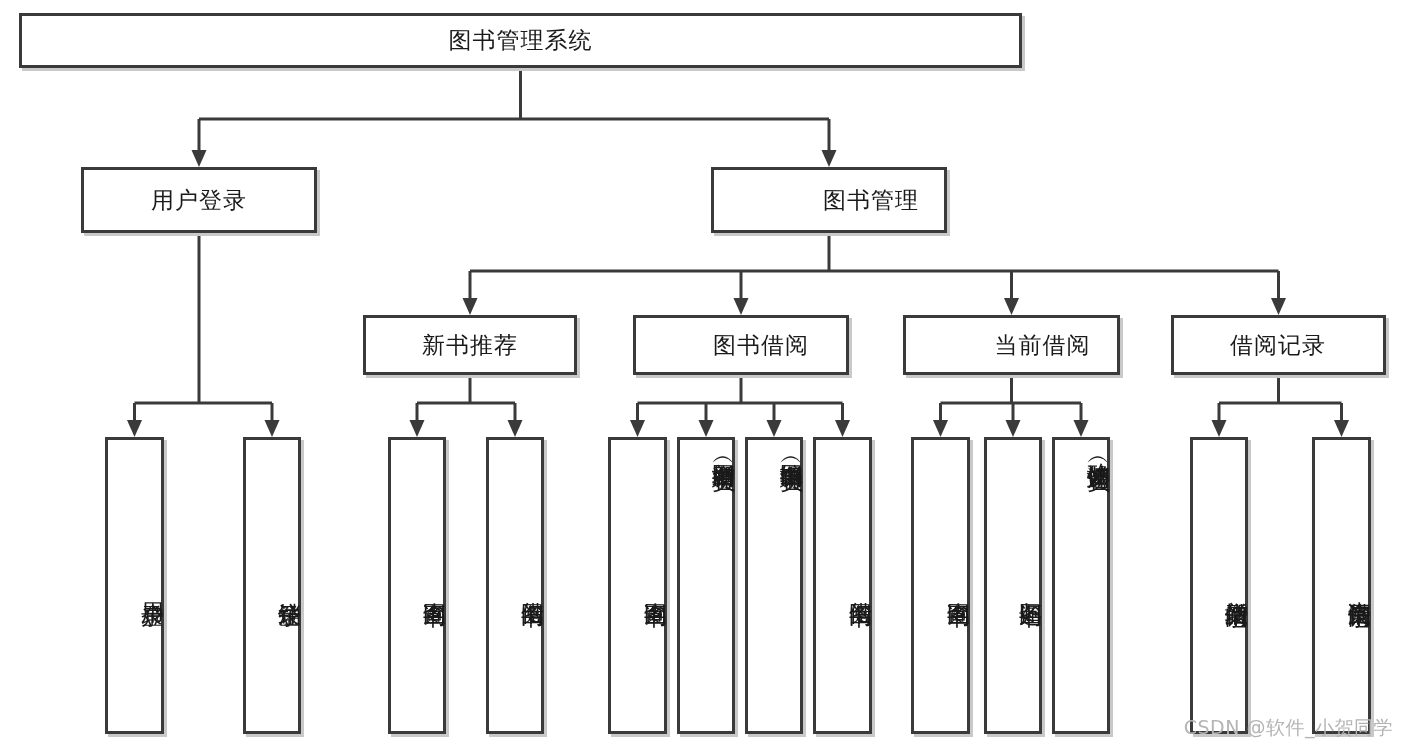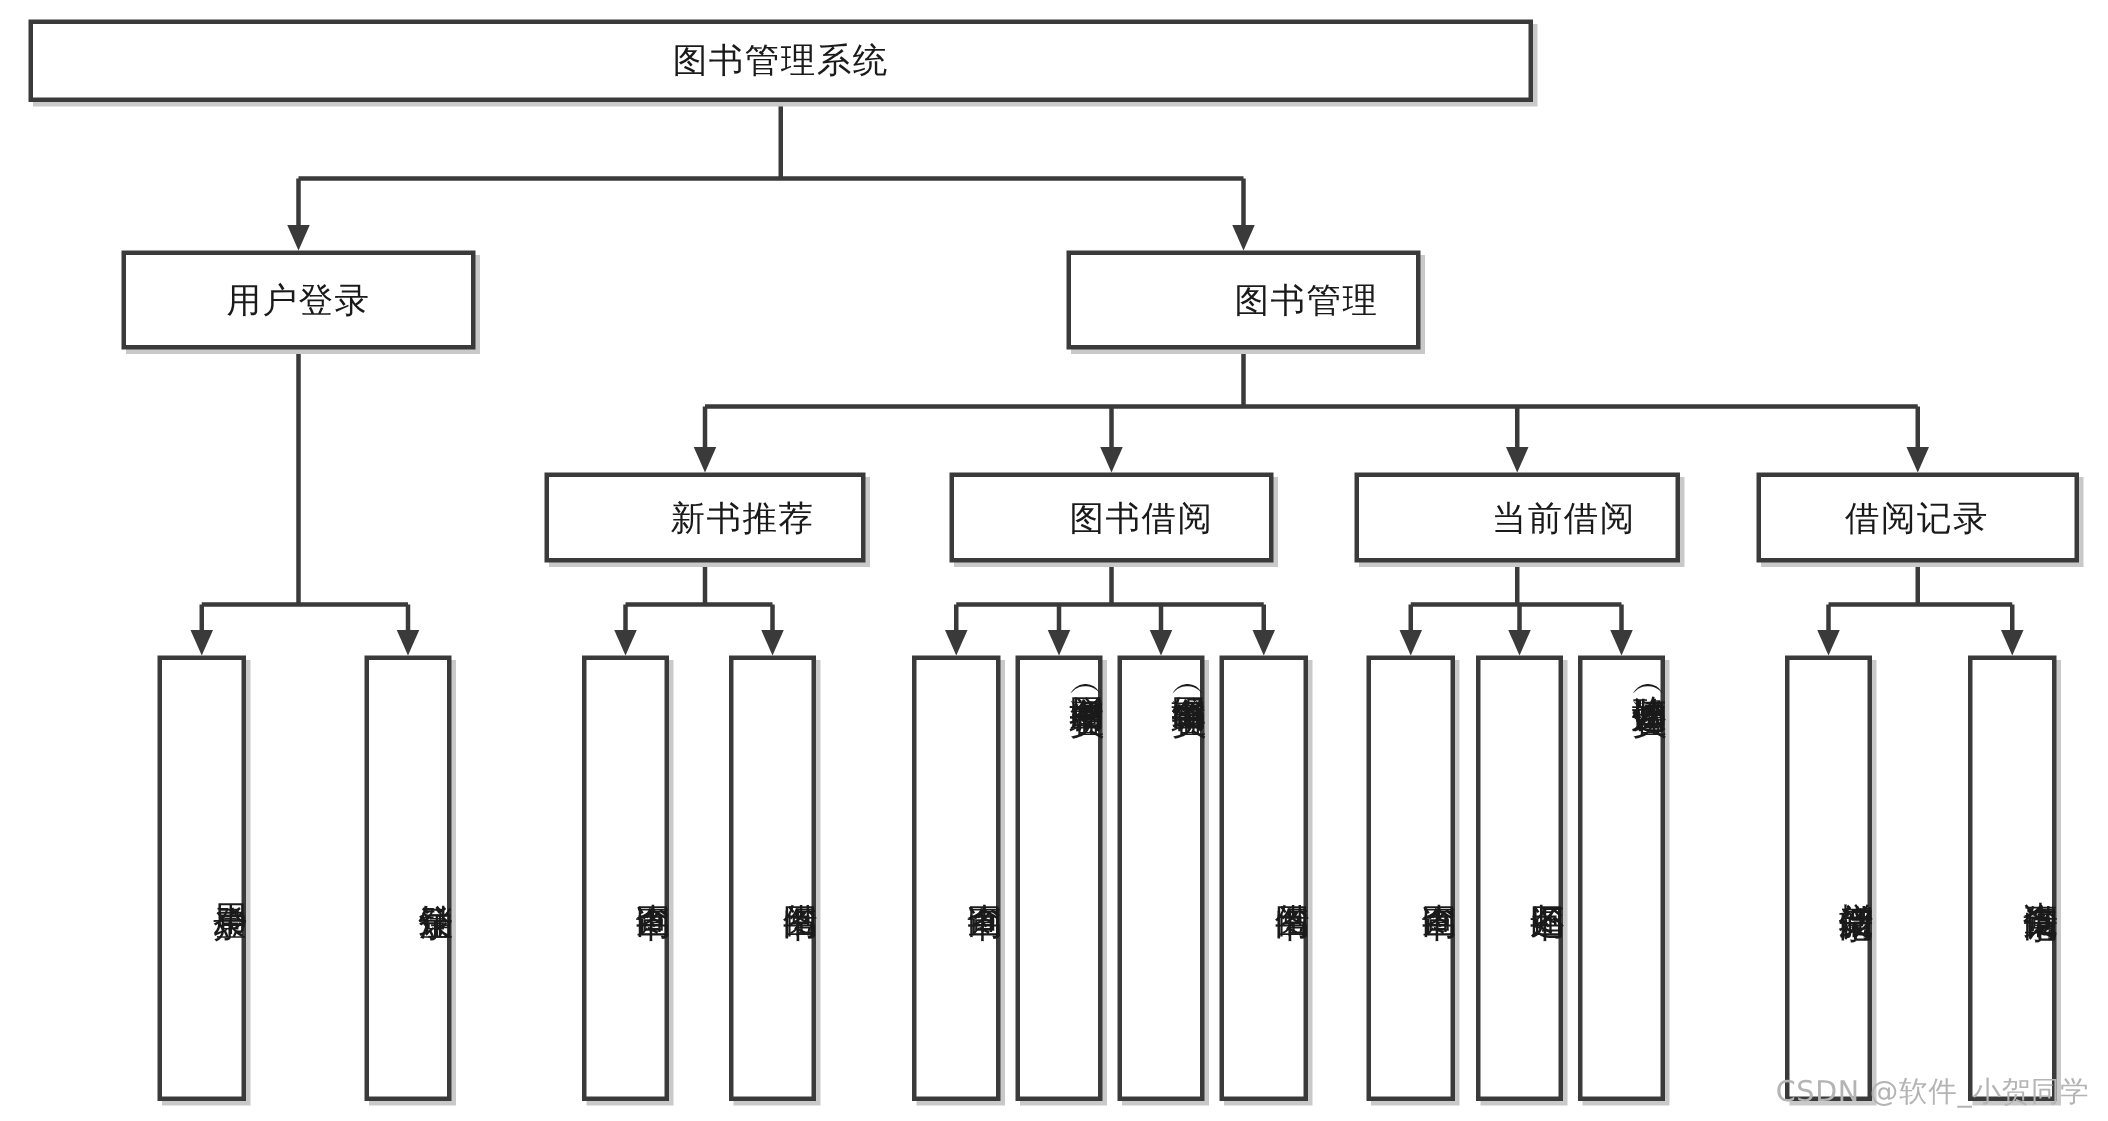--- a/index.html
+++ b/index.html
@@ -223,21 +223,21 @@
           <rect x="1315" y="440" width="59" height="297" class="node-shadow"></rect>
           <rect x="1313.5" y="438.5" width="56" height="294" class="node-rect"></rect>
         </g>
       </g>
   </svg>
 
   <div id="label-layer">
       <div class="horiz-text-box" style="left: 19px; top: 13px; width: 1003px; height: 55px;">图书管理系统</div>
       <div class="horiz-text-box" style="left: 81px; top: 167px; width: 236px; height: 66px;">用户登录</div>
       <div class="horiz-text-box" style="left: 711px; top: 167px; width: 236px; height: 66px; margin-left: 42px;">图书管理</div>
-      <div class="horiz-text-box" style="left: 363px; top: 315px; width: 214px; height: 60px; padding-left: 25px;">新书推荐</div>
+      <div class="horiz-text-box" style="left: 363px; top: 315px; width: 214px; height: 60px;">新书推荐</div>
       <div class="horiz-text-box" style="left: 633px; top: 315px; width: 216px; height: 60px; padding-left: 20px;">图书借阅</div>
       <div class="horiz-text-box" style="left: 903px; top: 315px; width: 217px; height: 60px; margin-left: 31px;">当前借阅</div>
       <div class="horiz-text-box" style="left: 1180px; top: 315px; width: 196px; height: 60px;">借阅记录</div>
       <div class="vert-text-box" style="left: 105px; top: 437px; width: 59px; height: 297px; align-items: flex-start; justify-content: center;">用户登录</div>
       <div class="vert-text-box" style="left: 243px; top: 437px; width: 58px; height: 297px; align-items: flex-start; justify-content: center;">注销登录</div>
       <div class="vert-text-box" style="left: 388px; top: 437px; width: 58px; height: 297px; align-items: flex-start; justify-content: center;">查询图书</div>
       <div class="vert-text-box" style="left: 486px; top: 437px; width: 58px; height: 297px; align-items: flex-start; justify-content: center;">借阅图书</div>
       <div class="vert-text-box" style="left: 608px; top: 437px; width: 59px; height: 297px; align-items: flex-start; justify-content: center;">查询图书</div>
       <div class="vert-text-box" style="left: 677px; top: 437px; width: 58px; height: 297px; align-items: flex-start; justify-content: flex-start; padding-top: 8px;">新增图书（管理员）</div>
       <div class="vert-text-box" style="left: 745px; top: 437px; width: 58px; height: 297px; align-items: flex-start; justify-content: flex-start; padding-top: 8px;">编辑图书（管理员）</div>

